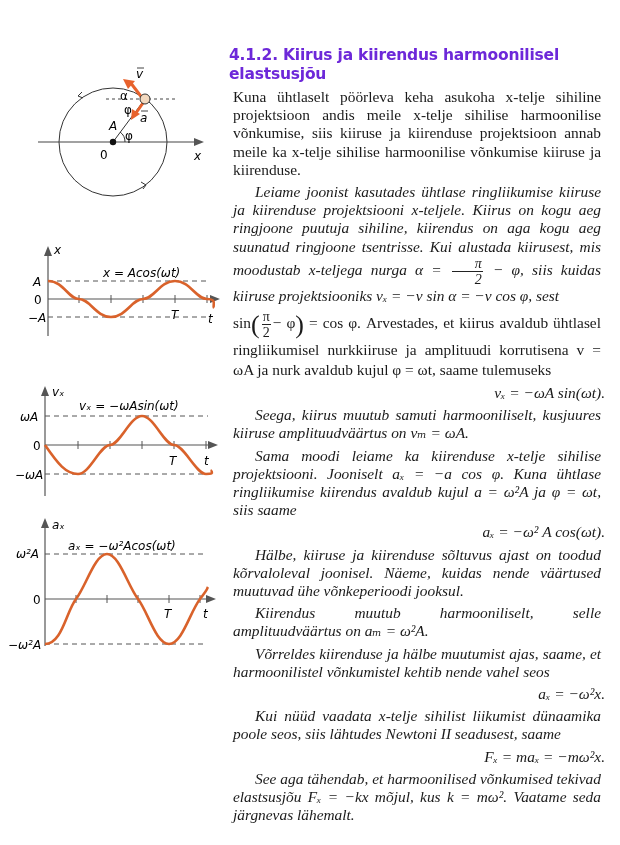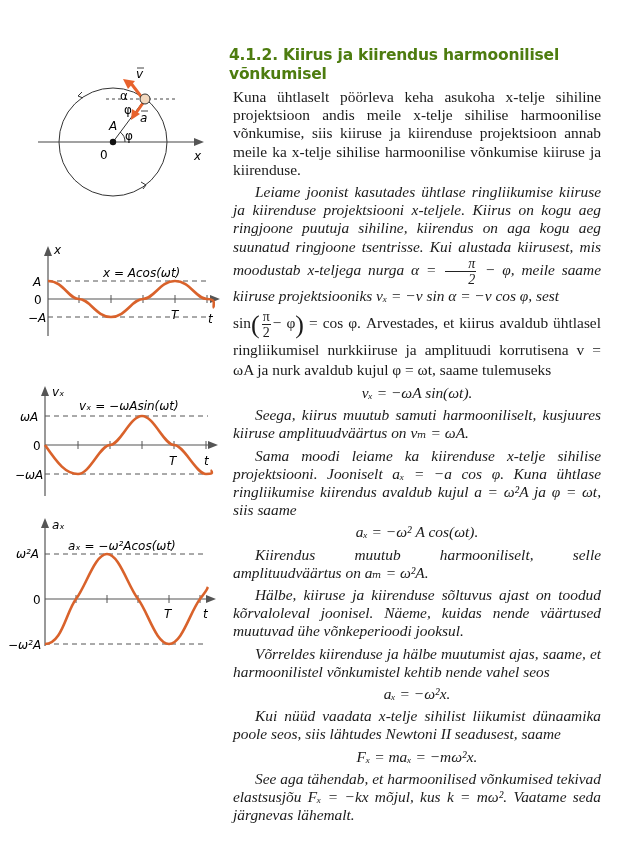--- a/index.html
+++ b/index.html
@@ -1,24 +1,24 @@
 <!DOCTYPE html>
 <html><head>
 <meta charset="utf-8">
 <style>
   html, body { margin: 0; padding: 0; background: #ffffff; }
   body { width: 620px; height: 845px; position: relative; overflow: hidden; font-family: "DejaVu Serif", "Liberation Serif", serif; color: #1a1a1a; }
   .left { position: absolute; left: 0; top: 0; width: 228px; height: 845px; }
   .fig { position: absolute; left: 0; }
   .fig svg { display: block; }
   .right { position: absolute; left: 229px; top: 46px; width: 376px; }
-  .heading { font-family: "DejaVu Sans", "Liberation Sans", sans-serif; font-weight: bold; font-size: 15.5px; line-height: 19px; margin: 0 0 1px 0; color: #4d7c0f; letter-spacing: -0.2px; }
+  .heading { font-family: "DejaVu Sans", "Liberation Sans", sans-serif; font-weight: bold; font-size: 15.5px; line-height: 19px; margin: 0 0 1px 0; color: #6d28d9; letter-spacing: -0.2px; }
   .p { font-family: "Liberation Serif", "DejaVu Serif", serif; font-size: 15.4px; line-height: 18.2px; text-align: justify; margin: 4px; }
   .ind { text-indent: 22px; font-style: italic; }
-  .eq { font-family: "Liberation Serif", "DejaVu Serif", serif; font-size: 15.4px; line-height: 18.2px; text-align: center; margin: 0; font-style: italic; }
+  .eq { font-family: "Liberation Serif", "DejaVu Serif", serif; font-size: 15.4px; line-height: 18.2px; text-align: right; margin: 0; font-style: italic; }
   .frac { display: inline-block; vertical-align: middle; text-align: center; line-height: 15px; font-size: 14px; margin: 0 2px; }
   .frac span { display: block; }
   .frac .num { border-bottom: 1px solid #222; padding: 0 1px; }
   .paren-line { line-height: 40px; }
   .svgtext { font-family: "DejaVu Sans", "Liberation Sans", sans-serif; }
 </style>
 </head>
 <body>
 
 <div class="left">
@@ -137,40 +137,40 @@
       <text class="svgtext" x="8" y="137" font-size="12" font-style="italic">−ω²A</text>
       <text class="svgtext" x="164" y="106" font-size="12" font-style="italic">T</text>
       <text class="svgtext" x="203" y="106" font-size="12" font-style="italic">t</text>
     </svg>
   </div>
 </div>
 
 <div class="right">
   <div class="heading">
     <div>4.1.2. Kiirus ja kiirendus harmoonilisel</div>
-    <div>võnkumisel</div>
+    <div>elastsusjõu</div>
   </div>
 
   <p class="p">Kuna ühtlaselt pöörleva keha asukoha x-telje sihiline projektsioon andis meile x-telje sihilise harmoonilise võnkumise, siis kiiruse ja kiirenduse projektsioon annab meile ka x-telje sihilise harmoonilise võnkumise kiiruse ja kiirenduse.</p>
 
   <p class="p ind">
     <span>Leiame joonist kasutades ühtlase ringliikumise kiiruse ja kiirenduse projektsiooni x-teljele. Kiirus on kogu aeg ringjoone puutuja sihiline, kiirendus on aga kogu aeg suunatud ringjoone tsentrisse. Kui alustada kiirusest, mis moodustab x-teljega nurga α =</span>
     <span class="frac"><span class="num">π</span><span>2</span></span>
-    <span>− φ, meile saame</span>
+    <span>− φ, siis kuidas</span>
     <span>kiiruse projektsiooniks  vₓ = −v sin α = −v cos φ,  sest</span>
   </p>
   <p class="p paren-line" style="line-height:20px;">
     <span>sin</span><span style="font-size:26px; vertical-align:middle;">(</span><span class="frac"><span class="num">π</span><span>2</span></span><span>− φ</span><span style="font-size:26px; vertical-align:middle;">)</span>
     <span>= cos φ. Arvestades, et kiirus avaldub ühtlasel ringliikumisel nurkkiiruse ja amplituudi korrutisena v = ωA ja nurk avaldub kujul φ = ωt, saame tulemuseks</span>
   </p>
 
   <p class="eq">vₓ = −ωA sin(ωt).</p>
   <p class="p ind">Seega, kiirus muutub samuti harmooniliselt, kusjuures kiiruse amplituudväärtus on vₘ = ωA.</p>
   <p class="p ind">Sama moodi leiame ka kiirenduse x-telje sihilise projektsiooni. Jooniselt aₓ = −a cos φ. Kuna ühtlase ringliikumise kiirendus avaldub kujul a = ω²A ja φ = ωt, siis saame</p>
   <p class="eq">aₓ = −ω² A cos(ωt).</p>
+  <p class="p ind">Hälbe, kiiruse ja kiirenduse sõltuvus ajast on toodud kõrvaloleval joonisel. Näeme, kuidas nende väärtused muutuvad ühe võnkeperioodi jooksul.</p>
   <p class="p ind">Kiirendus muutub harmooniliselt, selle amplituudväärtus on aₘ = ω²A.</p>
-  <p class="p ind">Hälbe, kiiruse ja kiirenduse sõltuvus ajast on toodud kõrvaloleval joonisel. Näeme, kuidas nende väärtused muutuvad ühe võnkeperioodi jooksul.</p>
   <p class="p ind">Võrreldes kiirenduse ja hälbe muutumist ajas, saame, et harmoonilistel võnkumistel kehtib nende vahel seos</p>
   <p class="eq">aₓ = −ω²x.</p>
   <p class="p ind">Kui nüüd vaadata x-telje sihilist liikumist dünaamika poole seos, siis lähtudes Newtoni II seadusest, saame</p>
   <p class="eq">Fₓ = maₓ = −mω²x.</p>
   <p class="p ind">See aga tähendab, et harmoonilised võnkumised tekivad elastsusjõu Fₓ = −kx mõjul, kus k = mω². Vaatame seda järgnevas lähemalt.</p>
 </div>
 
 </body></html>

